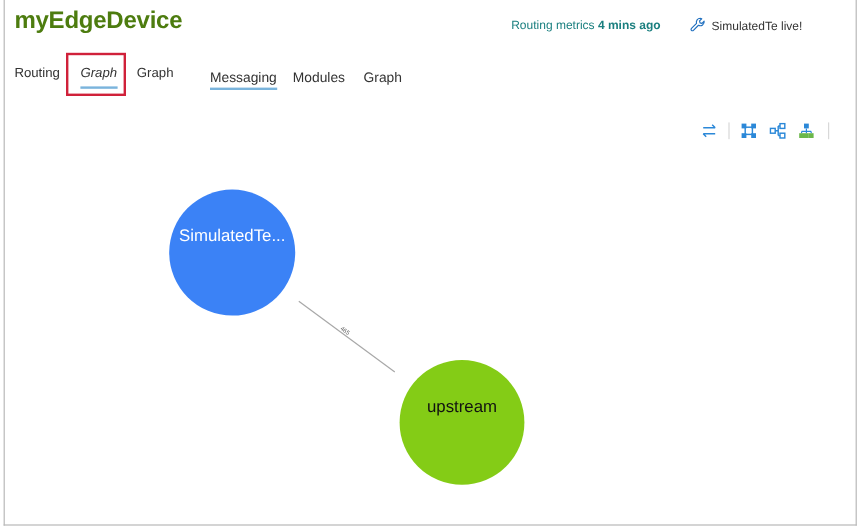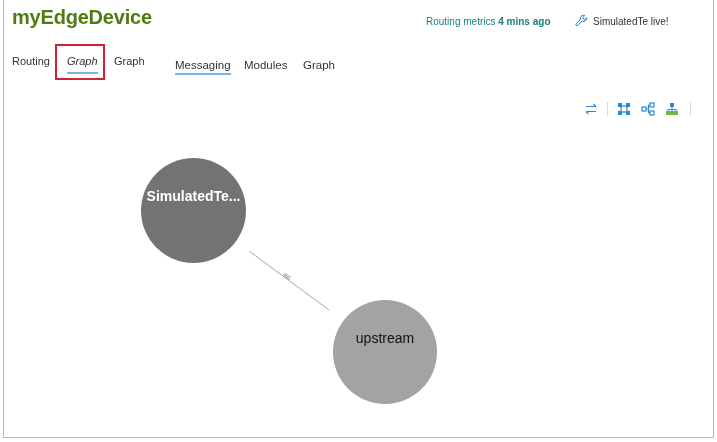--- a/index.html
+++ b/index.html
@@ -12,22 +12,22 @@
   .metrics b { font-weight: bold; color: #1a7f7f; margin-top: 44px; }
   .trouble { position: absolute; left: 575px; top: 14px; font-size: 10px; color: #333; display: flex; align-items: center; gap: 5px; }
   .subtab { position: absolute; top: 55px; font-size: 11px; color: #333; padding-bottom: 5px; }
   .subtab.active { border-bottom: 2px solid #7ab4dc; font-style: italic; }
   .highlight { position: absolute; left: 55px; top: 44px; width: 50px; height: 36px; border: 2px solid #d0213a; box-sizing: border-box; }
   .toolbar { position: absolute; top: 101px; left: 583px; display: flex; align-items: center; height: 16px; }
   .tb-icon { width: 16px; height: 16px; display: inline-flex; align-items: center; justify-content: center; cursor: pointer; }
   .sep { width: 1px; height: 14px; background: #d8d8d8; margin: 0 8px; }
   .graph { position: absolute; left: 0; top: 0; width: 717px; height: 442px; pointer-events: none; }
   .node { position: absolute; border-radius: 50%; display: flex; align-items: flex-start; justify-content: center; pointer-events: auto; cursor: pointer; box-sizing: border-box; }
-  .node-sim { left: 141px; top: 158px; width: 105px; height: 105px; background: #737373; color: #fff; font-weight: bold; font-size: 14px; padding-top: 30px; }
-  .node-up { left: 333px; top: 300px; width: 104px; height: 104px; background: #a3a3a3; color: #111; font-size: 14px; padding-top: 30px; }
+  .node-sim { left: 141px; top: 158px; width: 105px; height: 105px; background: #3b82f6; color: #fff; font-weight: normal; font-size: 14px; padding-top: 30px; }
+  .node-up { left: 333px; top: 300px; width: 104px; height: 104px; background: #84cc16; color: #111; font-size: 14px; padding-top: 30px; }
   .edge-label { position: absolute; left: 283px; top: 273px; font-size: 5px; color: #555; transform: rotate(37deg); transform-origin: center; }
 </style>
 </head>
 <body>
 
 <div class="frame"></div>
 
 <div class="title">myEdgeDevice</div>
 
 <div class="toptab active" style="left:175px;">Messaging</div>

